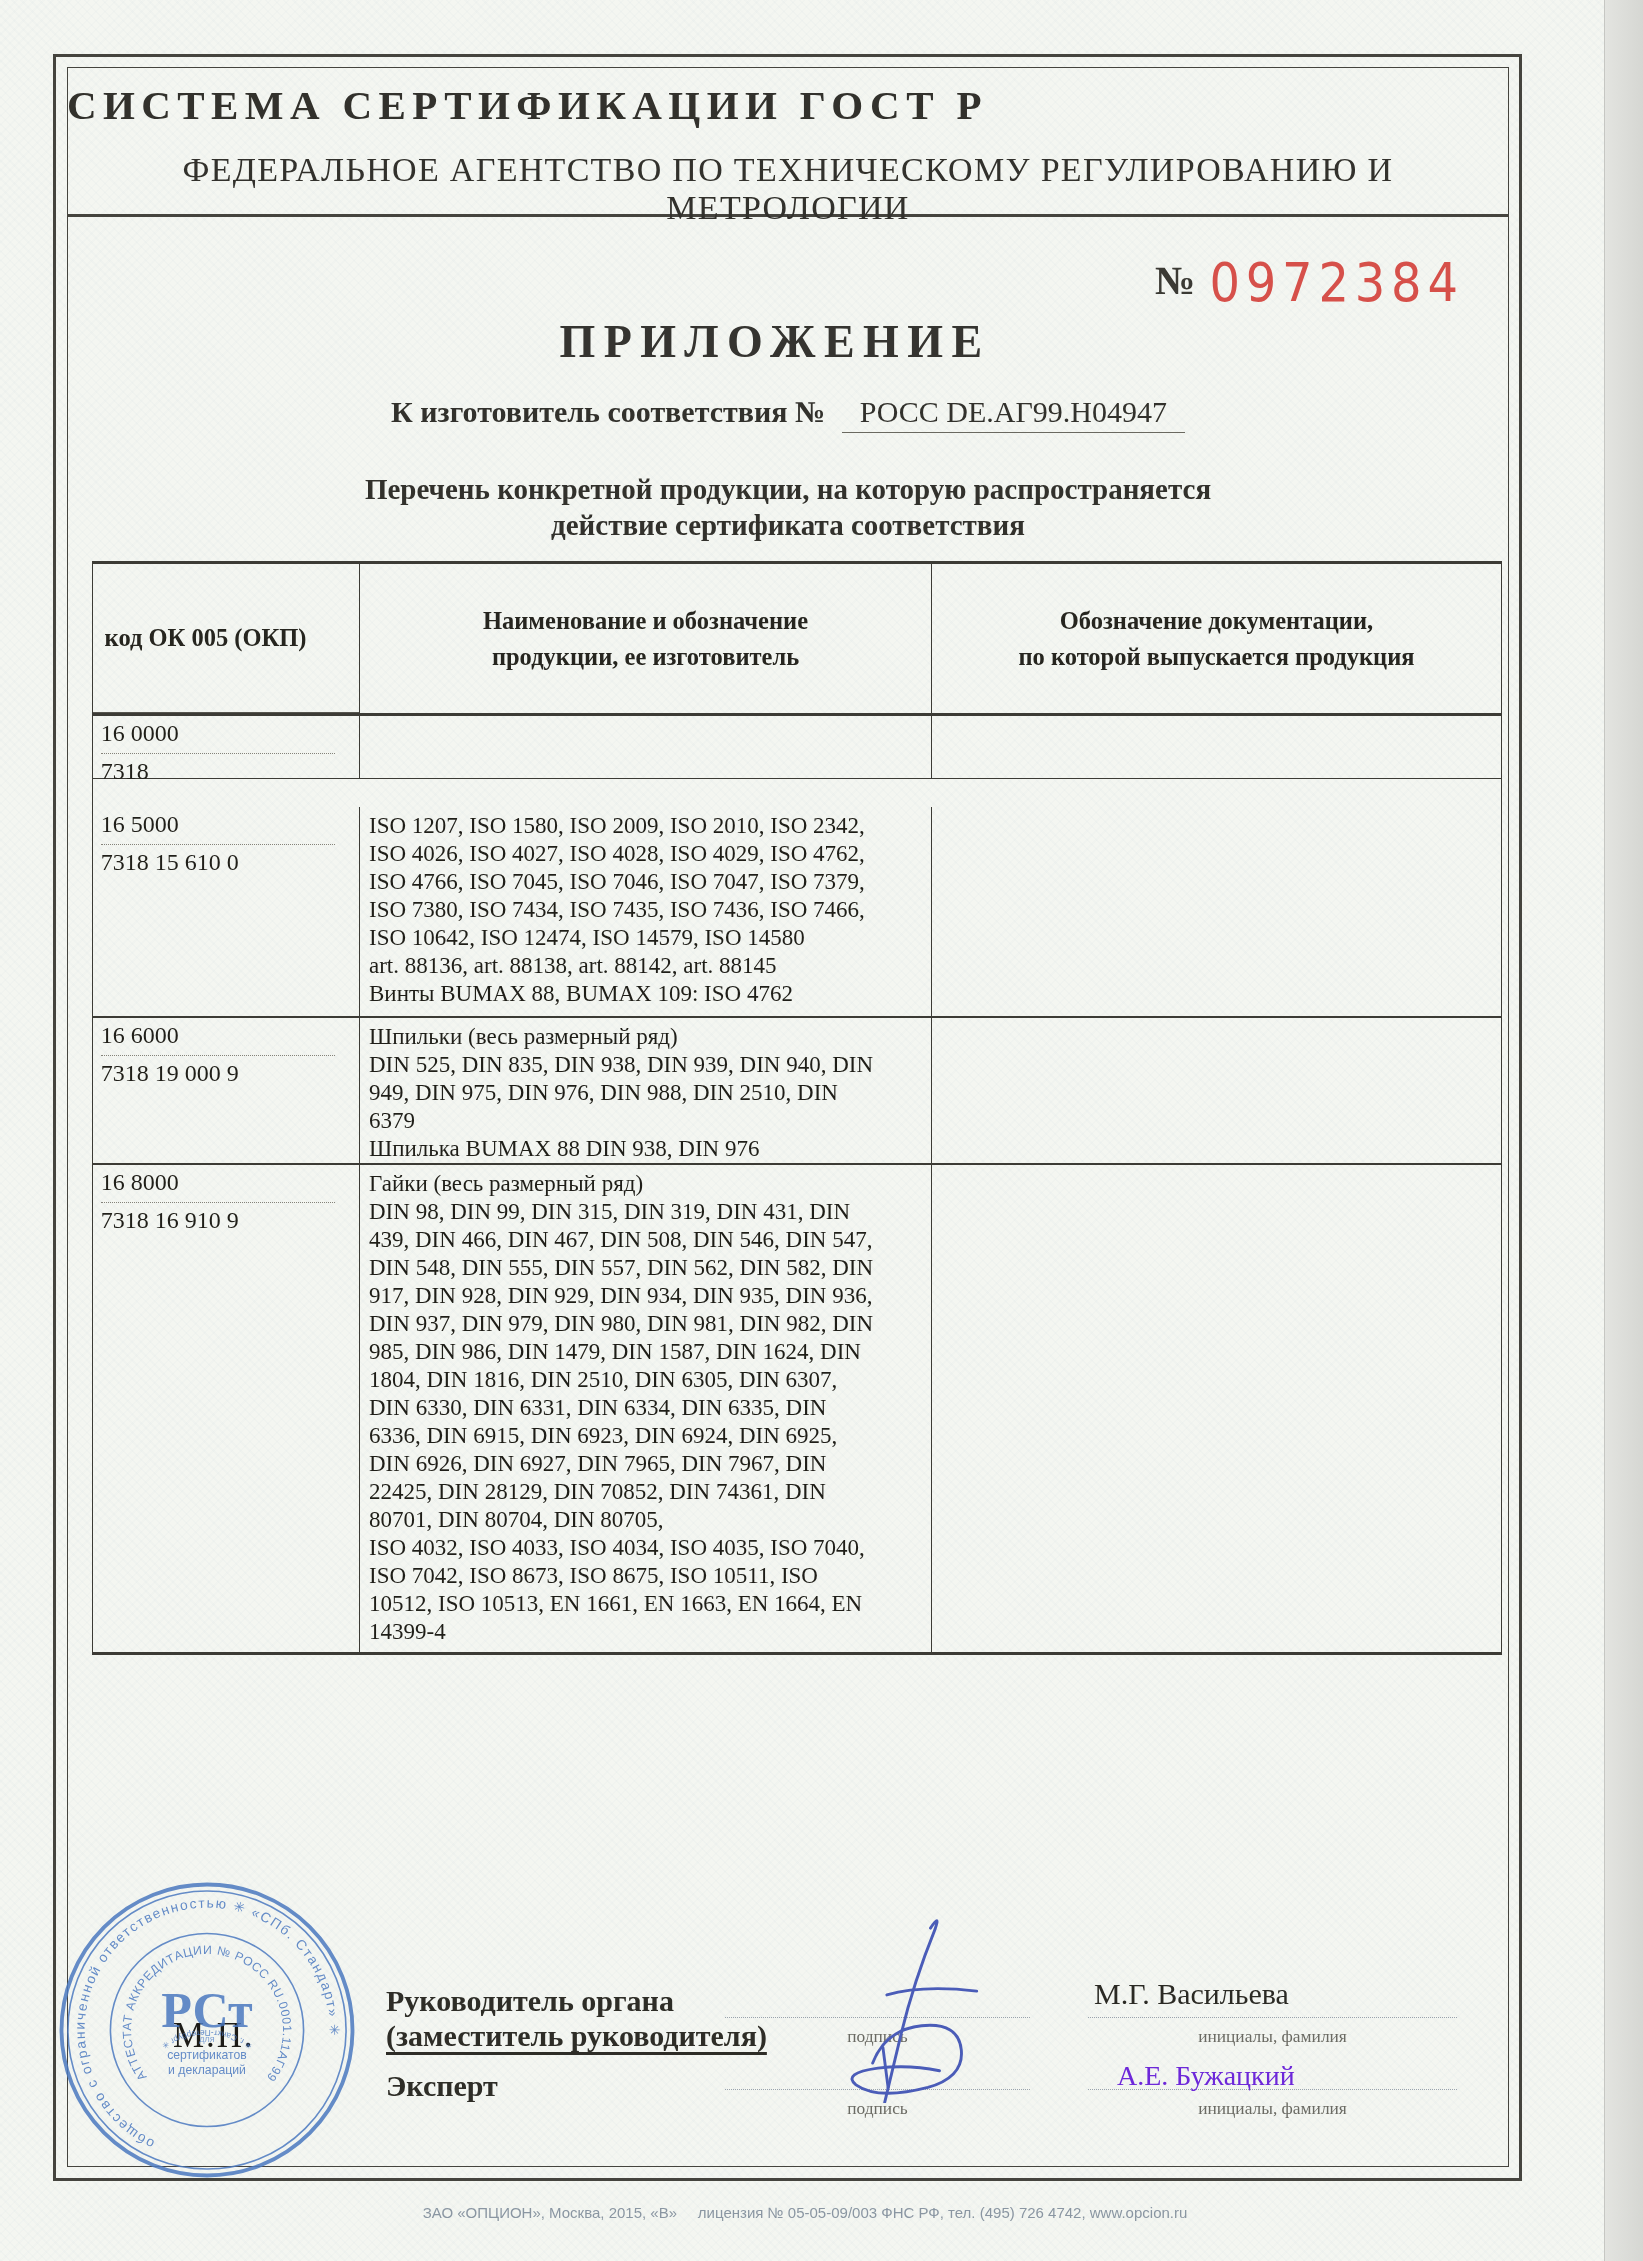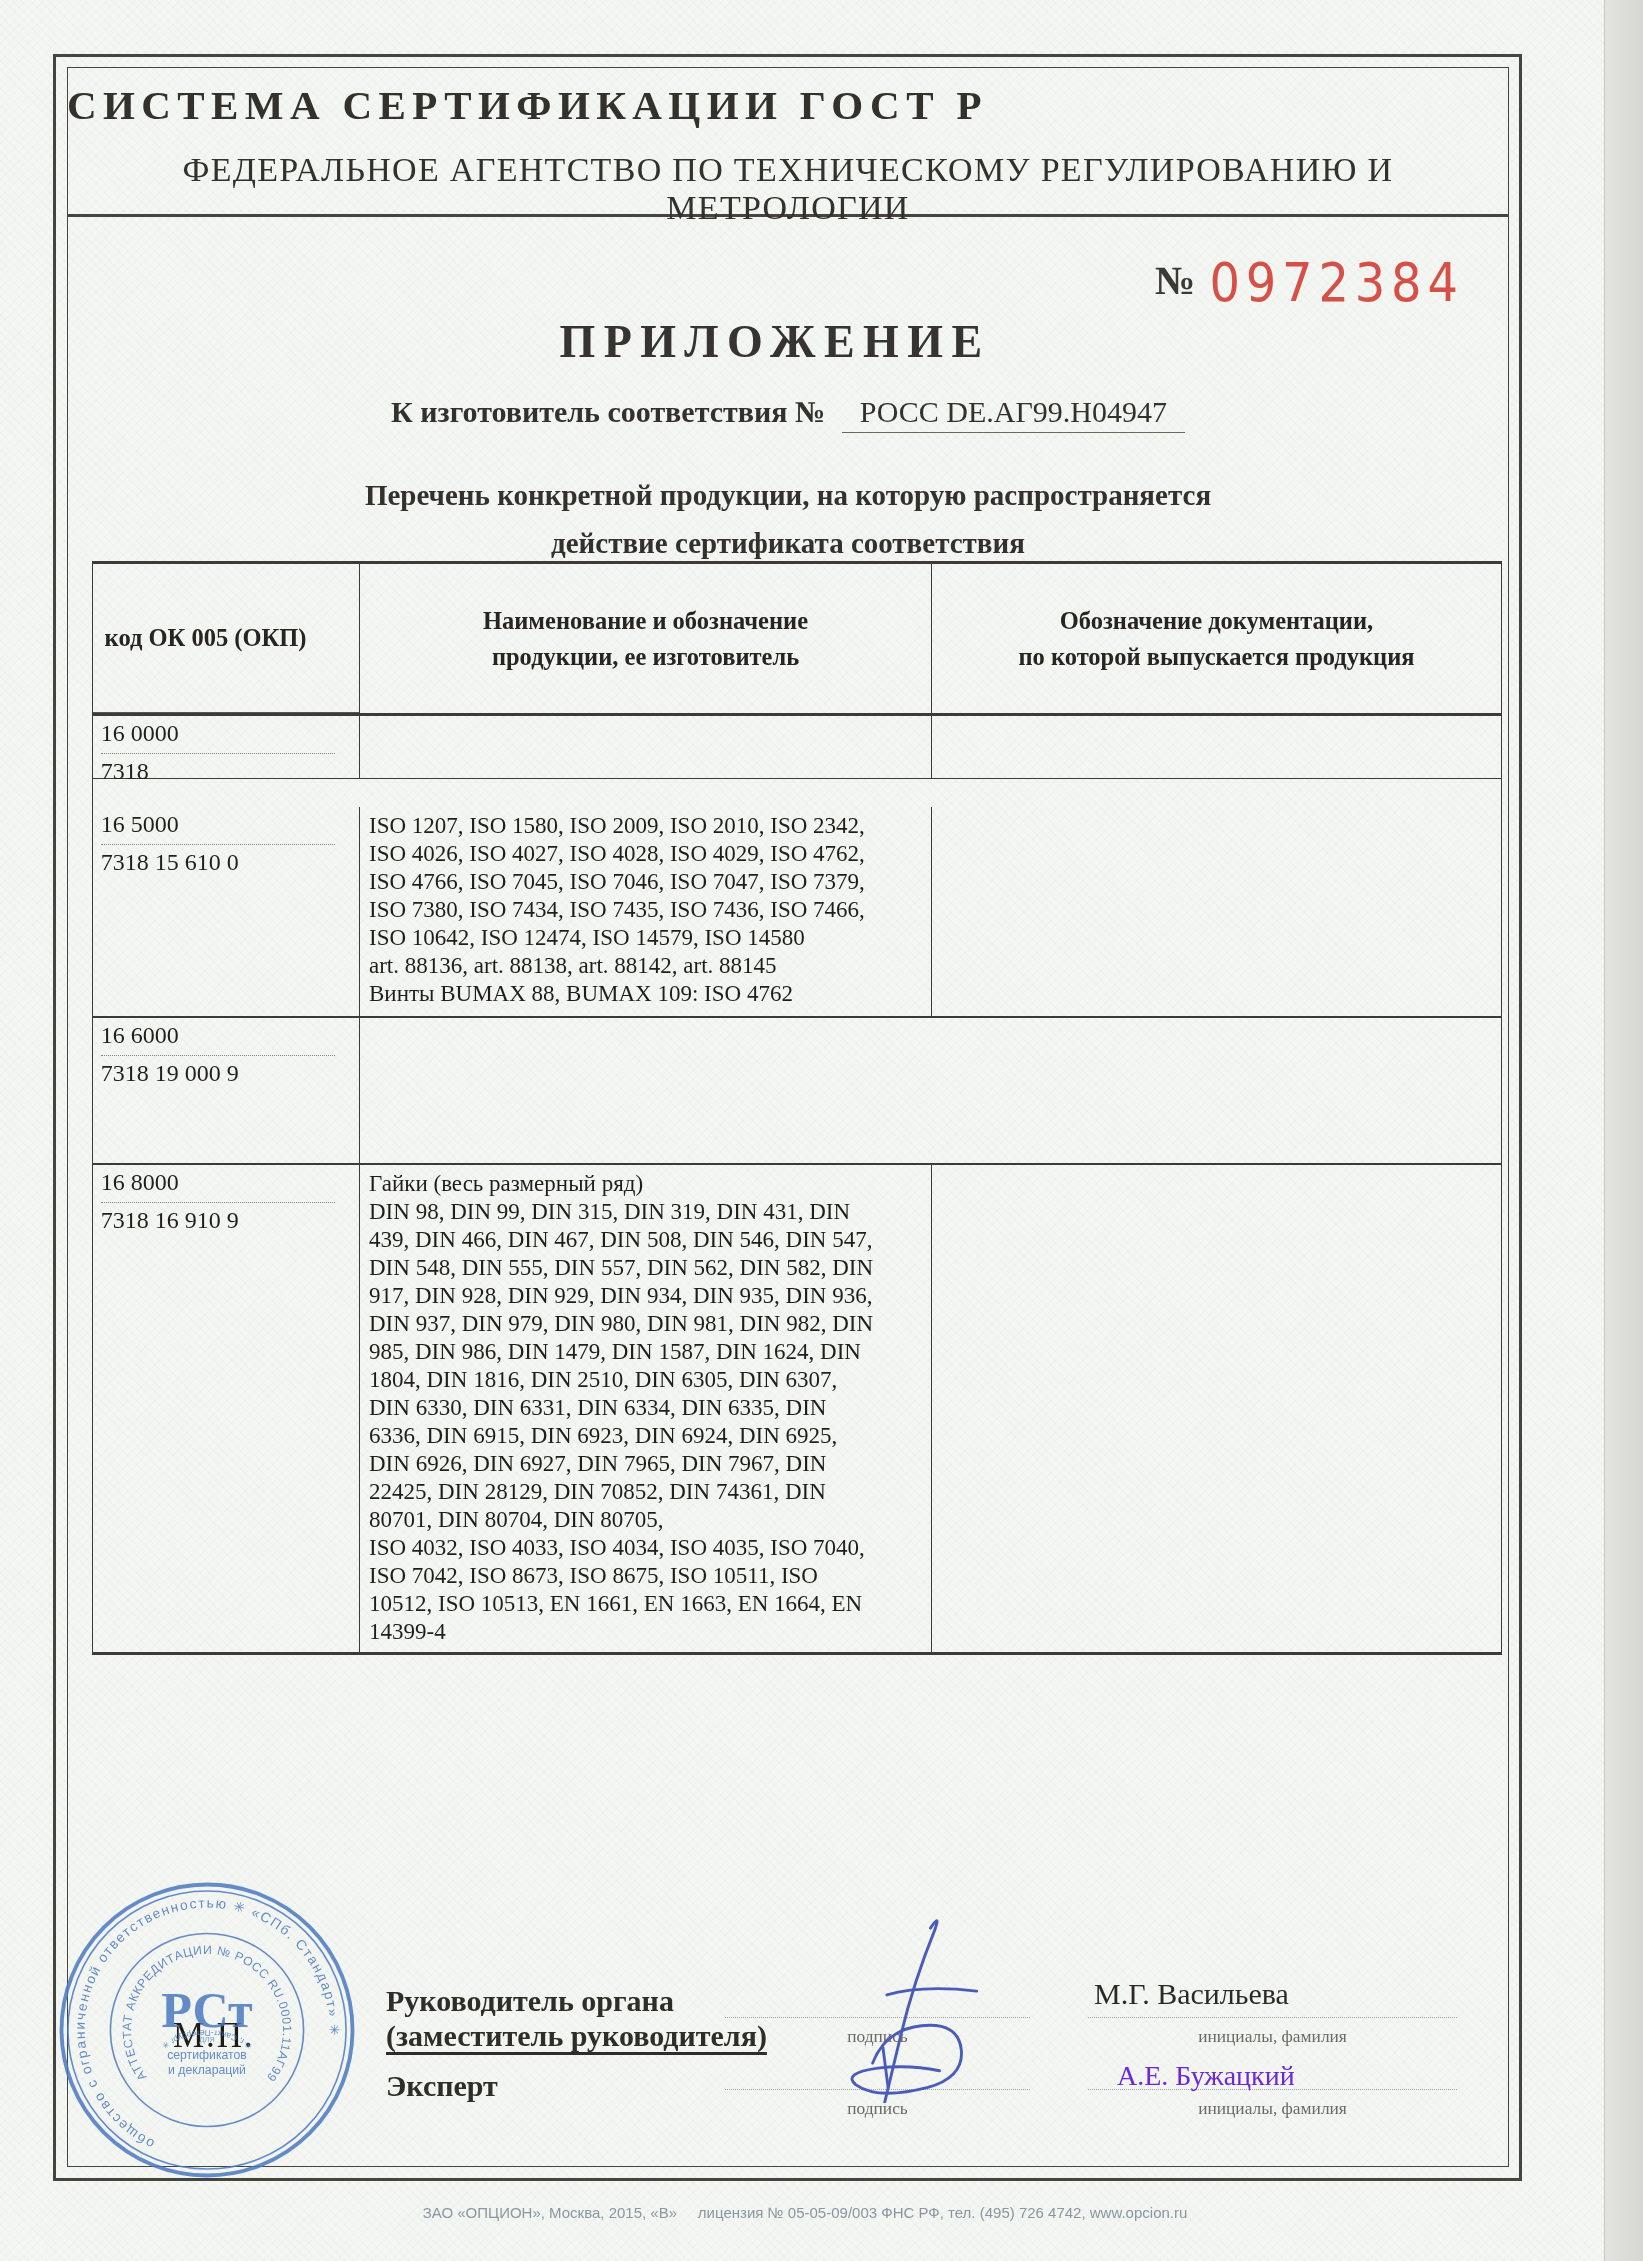--- a/index.html
+++ b/index.html
@@ -58,21 +58,21 @@
   .cert-line{
     position:absolute;left:67px;top:395px;width:1442px;text-align:center;
     font-size:30px;font-weight:bold;color:#32312c;white-space:nowrap;
   }
   .cert-line .val{
     font-weight:normal;border-bottom:1.9px solid #6a6960;
     padding:0 18px 3.9px 18px;margin-left:9px;
   }
   .subtitle{
     position:absolute;left:67px;top:471px;width:1442px;text-align:center;
-    font-size:29px;font-weight:bold;line-height:48px;color:#32312c;white-space:pre-line;
+    font-size:29px;font-weight:bold;line-height:36px;color:#32312c;white-space:pre-line;
   }
   
   .tbl{
     position:absolute;left:92px;top:561px;width:1410px;
     border-top:3.2px solid #3c3b35;border-bottom:3.9px solid #3c3b35;
     border-left:1.9px solid #3c3b35;border-right:1.9px solid #3c3b35;
     box-sizing:border-box;
   }
   .trow{display:flex;box-sizing:border-box;}
   .cell{box-sizing:border-box;}
@@ -187,20 +187,25 @@
 Винты BUMAX 88, BUMAX 109: ISO 4762</div>
     <div class="cell c3 namecell"></div>
   </div>
 
   <div class="trow row2">
     <div class="cell c1 codecell">
       <div>16 6000</div>
       <div class="dotline"></div>
       <div>7318 19 000 9</div>
     </div>
+    <div class="cell c2 namecell">Шпильки (весь размерный ряд)
+DIN 525, DIN 835, DIN 938, DIN 939, DIN 940, DIN
+949, DIN 975, DIN 976, DIN 988, DIN 2510, DIN
+6379
+Шпилька BUMAX 88 DIN 938, DIN 976</div>
     <div class="cell c3 namecell"></div>
   </div>
 
   <div class="trow row3">
     <div class="cell c1 codecell">
       <div>16 8000</div>
       <div class="dotline"></div>
       <div>7318 16 910 9</div>
     </div>
     <div class="cell c2 namecell">Гайки (весь размерный ряд)

